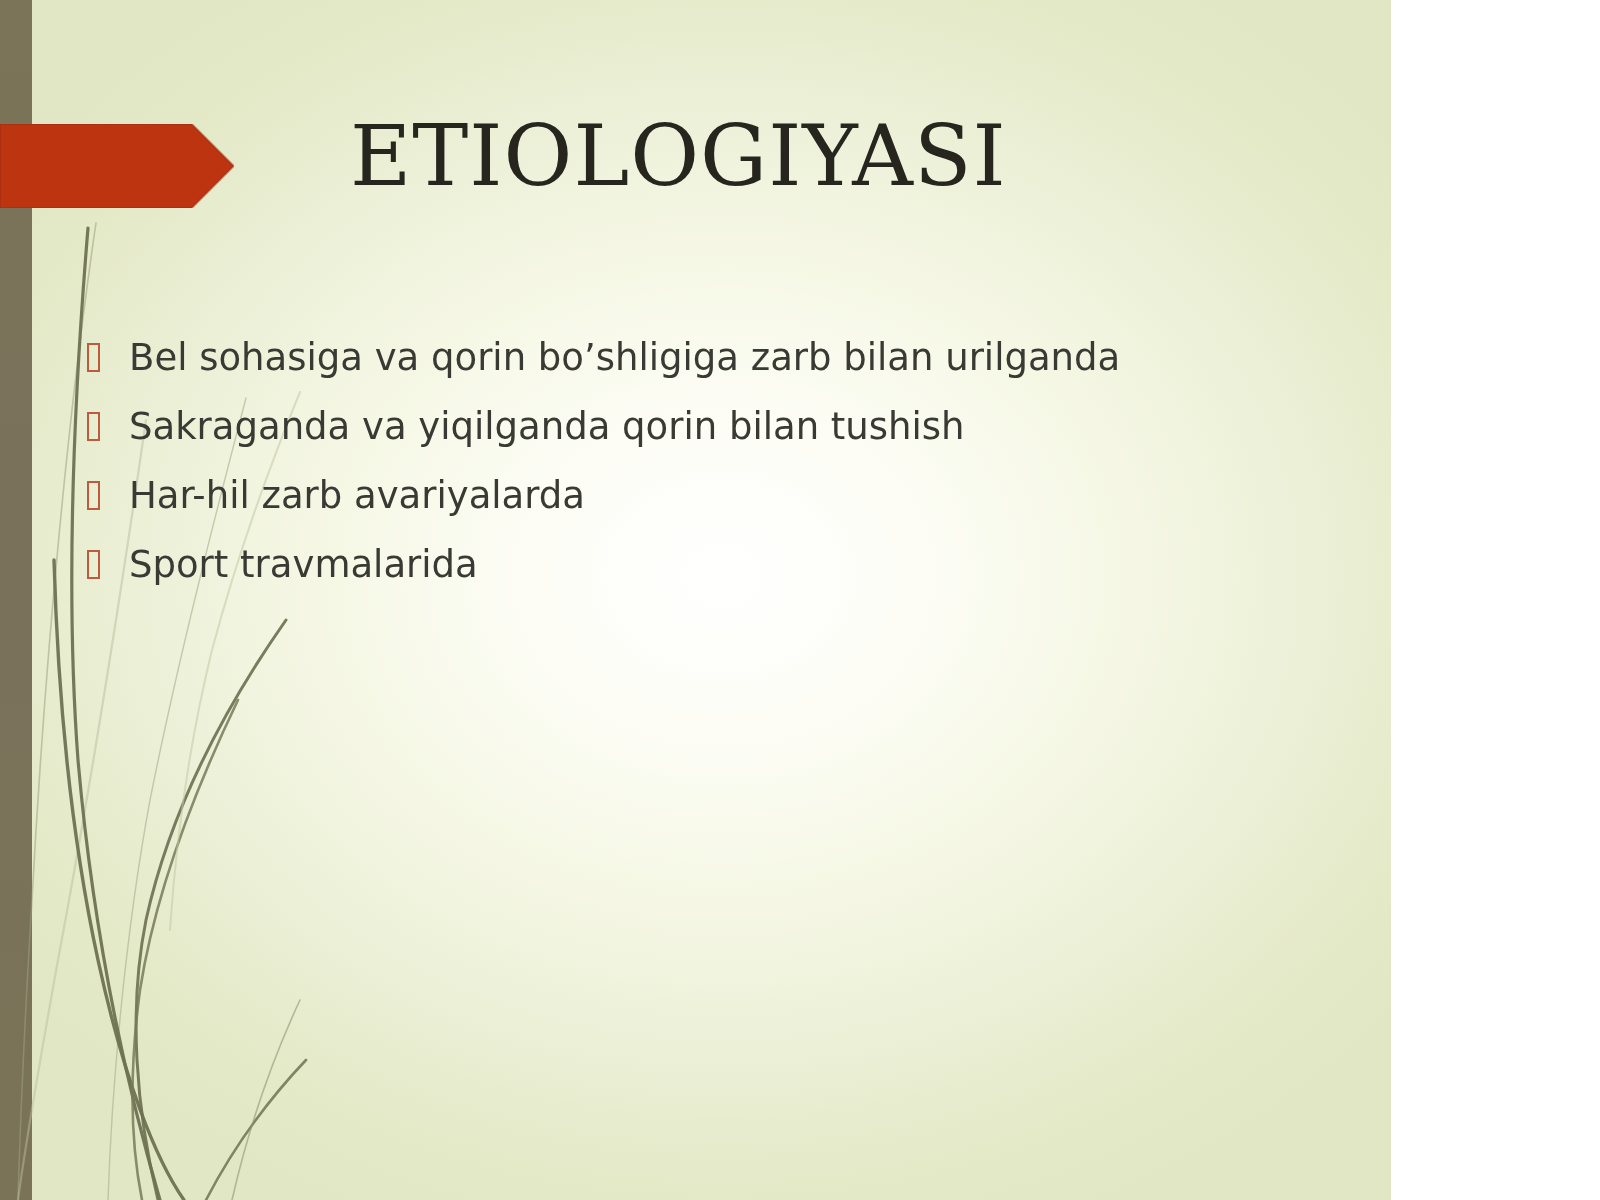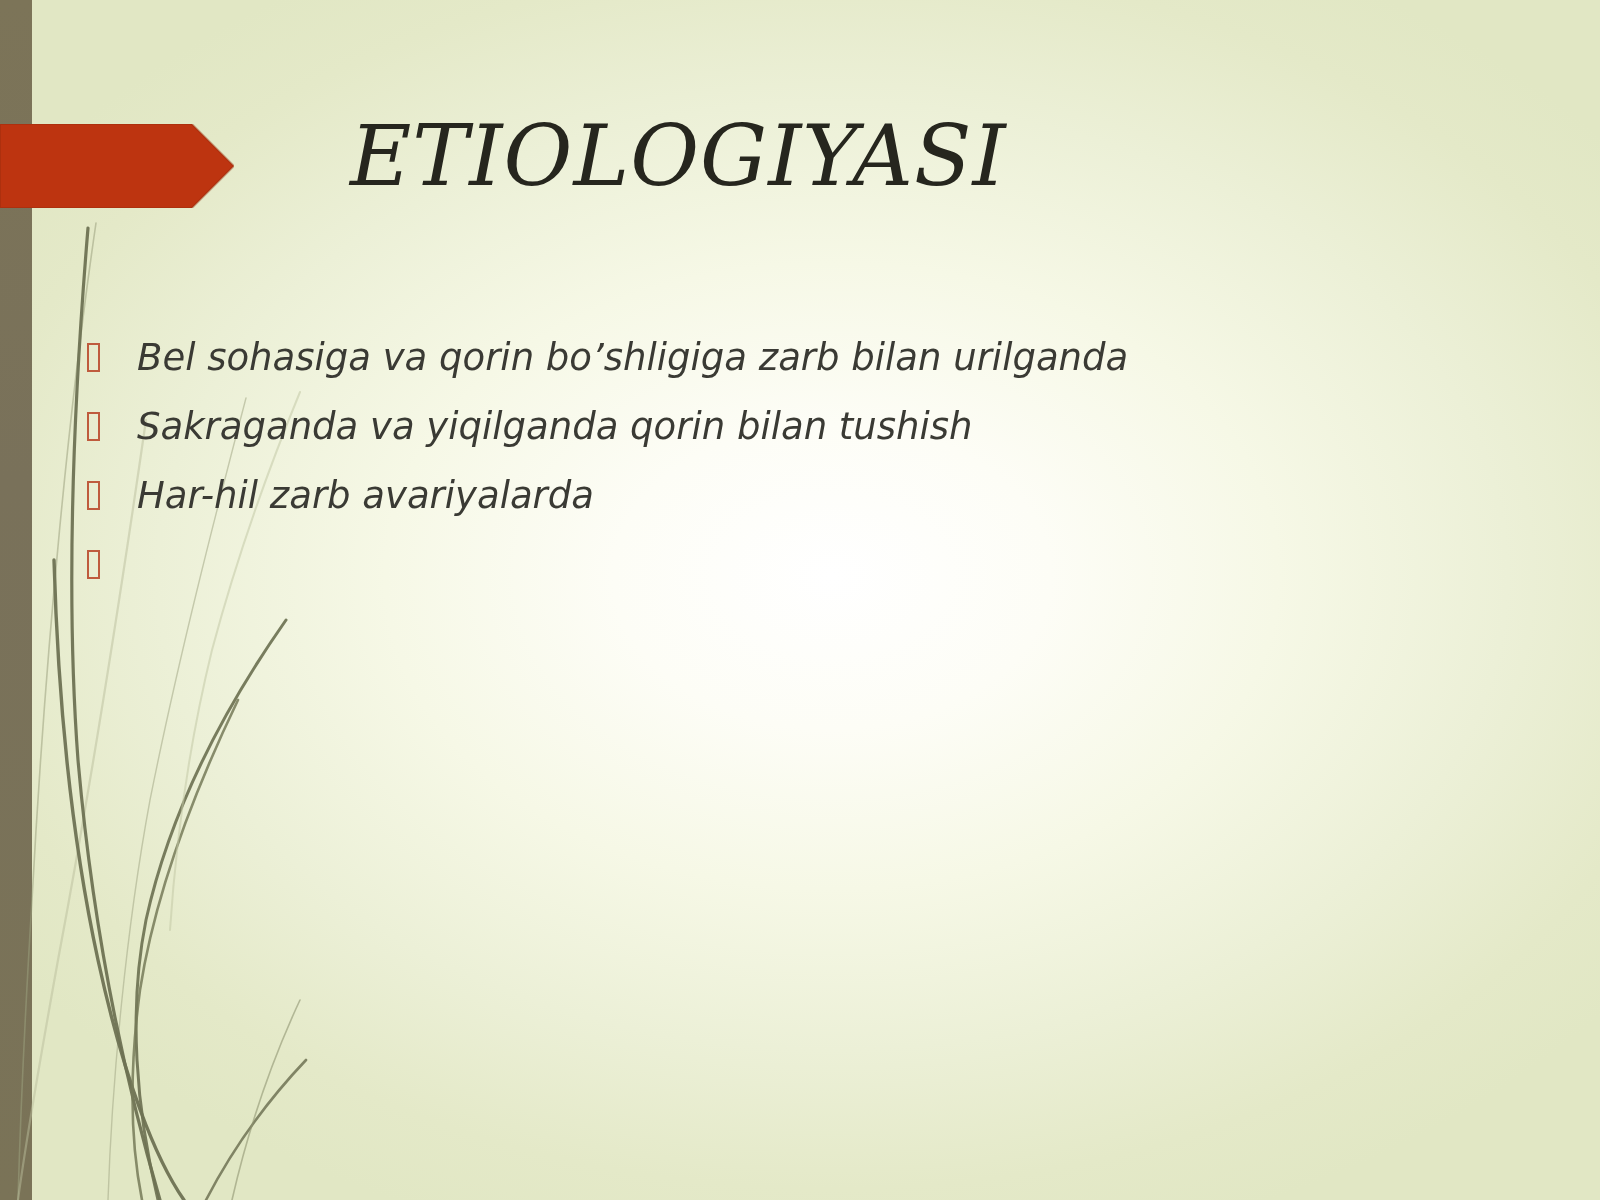--- a/index.html
+++ b/index.html
@@ -3,26 +3,25 @@
 <meta charset="utf-8">
 <style>
   html, body {
     margin: 0;
     padding: 0;
     background: #ffffff;
   }
 
   .slide {
     position: relative;
-    width: 1600px;
+    width: 1391px;
     height: 1200px;
     overflow: hidden;
     font-family: "Liberation Sans", sans-serif;
     background: #fdba74;
-    font-style: italic;
   }
 
   
   .bg-gradient {
     position: absolute;
     inset: 0;
     background:
       radial-gradient(ellipse 62% 58% at 52% 48%,
         #ffffff 0%,
         #fdfdf6 22%,
@@ -96,21 +95,21 @@
     height: 29px;
     margin-top: 10px;
     margin-left: 7px;
     box-sizing: border-box;
     border: 2px solid #BF5B3D;
     background: transparent;
   }
 
   .bullet-text {
     flex: 1 1 auto;
-    margin-left: 37px;
+    margin-left: 29px;
     font-family: "DejaVu Sans", "Liberation Sans", sans-serif;
     font-size: 37px;
     line-height: 49px;
     color: #3A3A34;
     white-space: nowrap;
   }
 </style>
 </head>
 <body>
 
@@ -164,17 +163,18 @@
       <span class="bullet-text">Sakraganda va yiqilganda qorin bilan tushish</span>
     </div>
 
     <div class="bullet-row">
       <span class="bullet-marker"></span>
       <span class="bullet-text">Har-hil zarb avariyalarda</span>
     </div>
 
     <div class="bullet-row">
       <span class="bullet-marker"></span>
+      <span class="bullet-text">Sport travmalarida</span>
     </div>
 
   </div>
 
 </div>
 
 </body></html>

